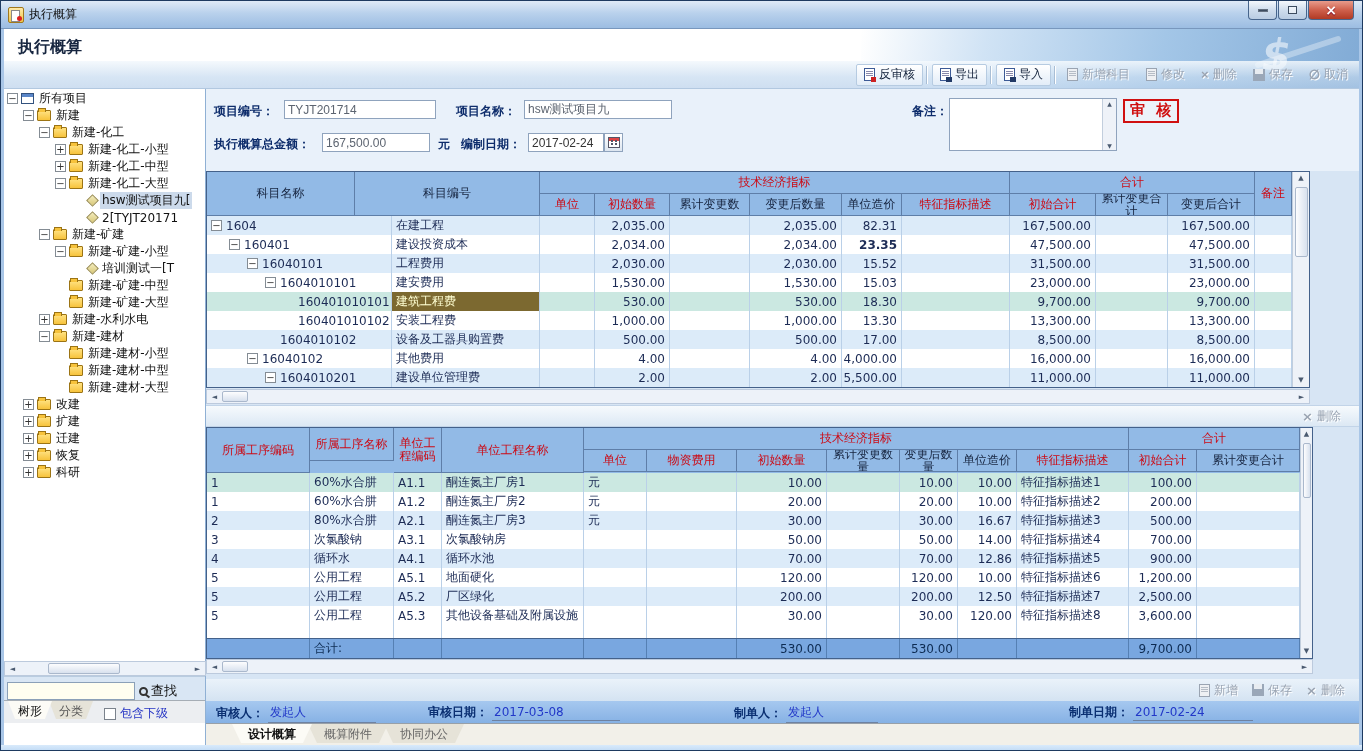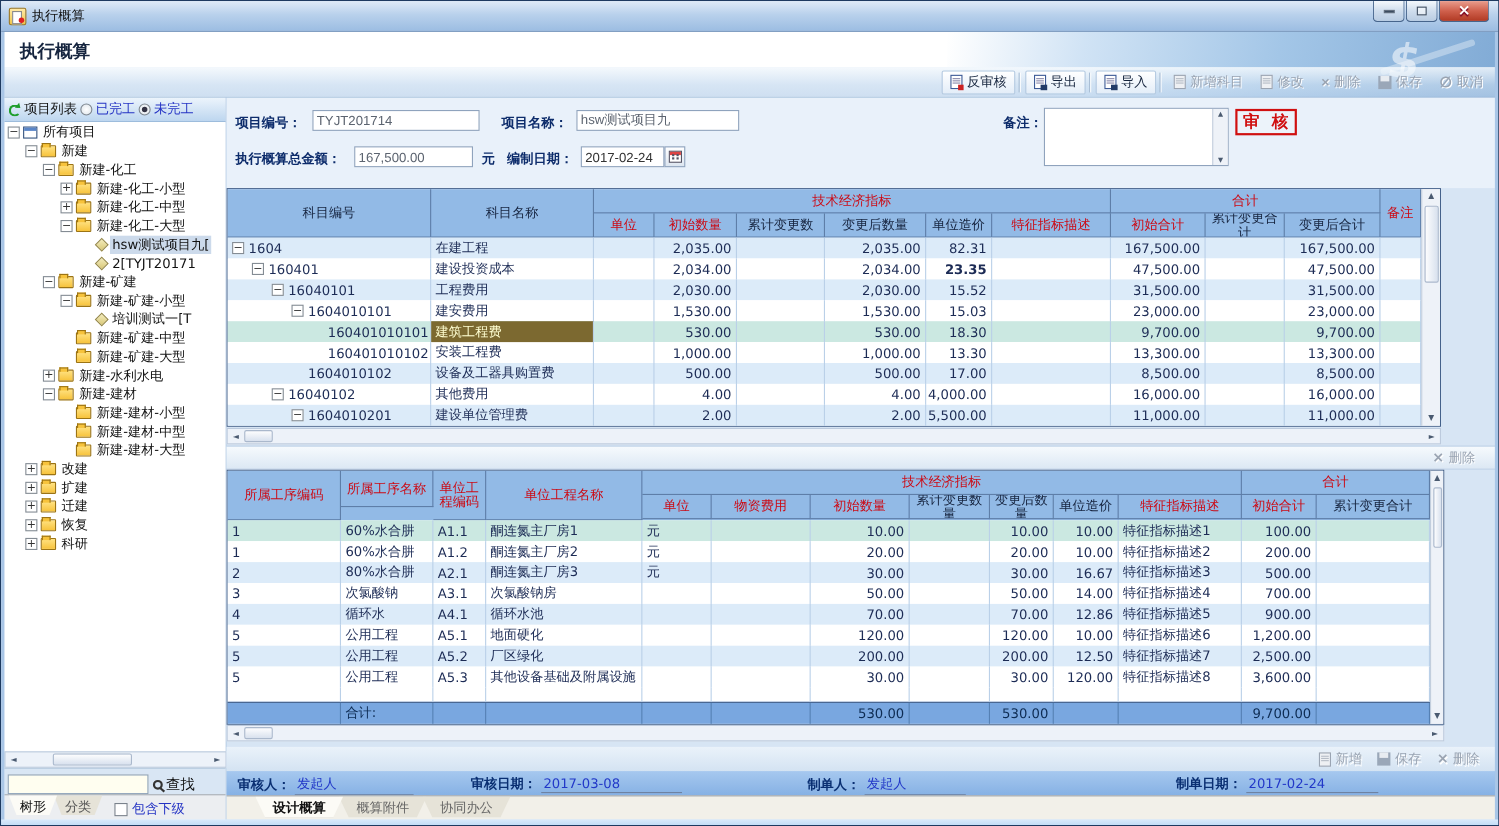--- a/index.html
+++ b/index.html
@@ -205,28 +205,20 @@
       <span class="ic-save"></span>
       <span>保存</span>
     </button>
     <button class="tbtn dis">
       <span class="ic-cancel">∅</span>
       <span>取消</span>
     </button>
   </div>
 
   <div class="sidebar">
-    <div class="sb-header">
-      <span class="i-refresh"></span>
-      <span class="sb-title">项目列表</span>
-      <span class="radio"></span>
-      <span class="rlabel">已完工</span>
-      <span class="radio on"></span>
-      <span class="rlabel">未完工</span>
-    </div>
     <div class="sb-tree">
         <div class="trow-tree" style="padding-left: 3px;">
           <span class="texp">−</span>
           <span class="tic ic-root"></span>
           <span class="tlabel">所有项目</span>
         </div>
         <div class="trow-tree" style="padding-left: 19px;">
           <span class="texp">−</span>
           <span class="tic ic-folder"></span>
           <span class="tlabel">新建</span>
@@ -383,22 +375,22 @@
       <span class="flabel" style="left:255px;top:47px;">编制日期：</span>
       <input class="fin" style="left: 322px; top: 44px; width: 76px; color: rgb(51, 51, 51);" value="2017-02-24">
       <span class="cal-btn" style="left:398px;top:44px;">
           <span class="i-cal"></span>
         </span>
     </div>
 
     <div class="gridtbl" style="left:0;top:82px;width:1104px;">
       <div class="gcols" style="width:1085px;">
         <div class="thead">
+            <div class="hc" style="width: 148px; height: 44px;">科目名称</div>
             <div class="hc" style="width: 185px; height: 44px;">科目编号</div>
-            <div class="hc" style="width: 148px; height: 44px;">科目名称</div>
             <div class="hgroup" style="width: 470px;">
               <div class="gtop red">技术经济指标</div>
               <div class="grow">
                 <div class="hc red" style="width: 55px; height: 22px; flex: 0 0 auto;">单位</div>
                 <div class="hc red" style="width: 75px; height: 22px; flex: 0 0 auto;">初始数量</div>
                 <div class="hc" style="width: 80px; height: 22px; flex: 0 0 auto;">累计变更数</div>
                 <div class="hc" style="width: 92px; height: 22px; flex: 0 0 auto;">变更后数量</div>
                 <div class="hc" style="width: 60px; height: 22px; flex: 0 0 auto;">单位造价</div>
                 <div class="hc red" style="width: 108px; height: 22px; flex: 0 0 auto;">特征指标描述</div>
               </div>

